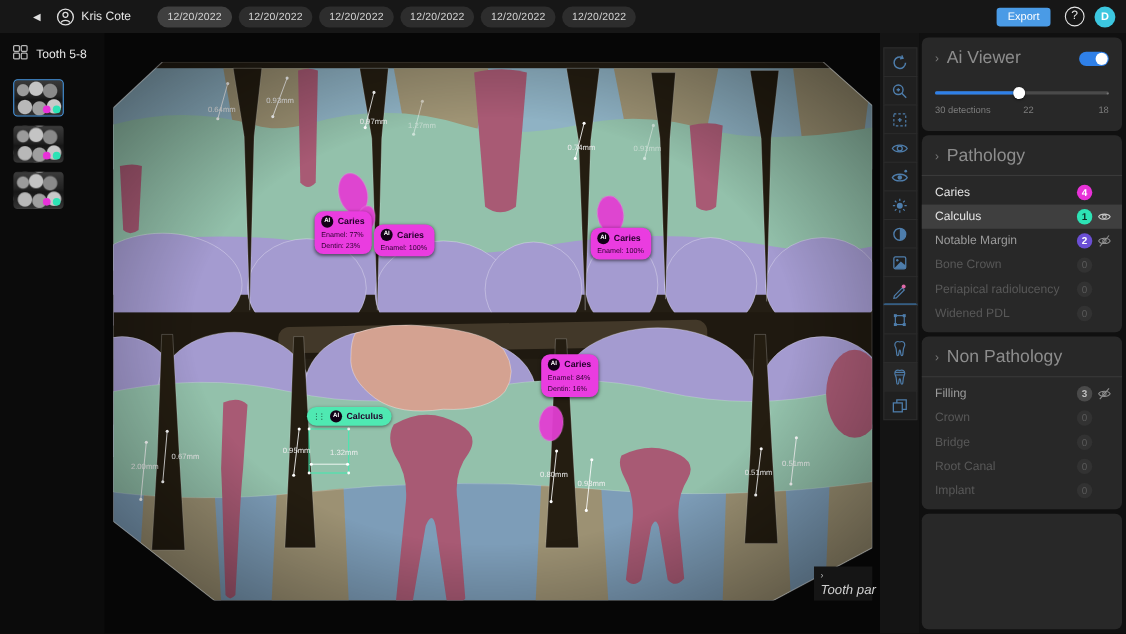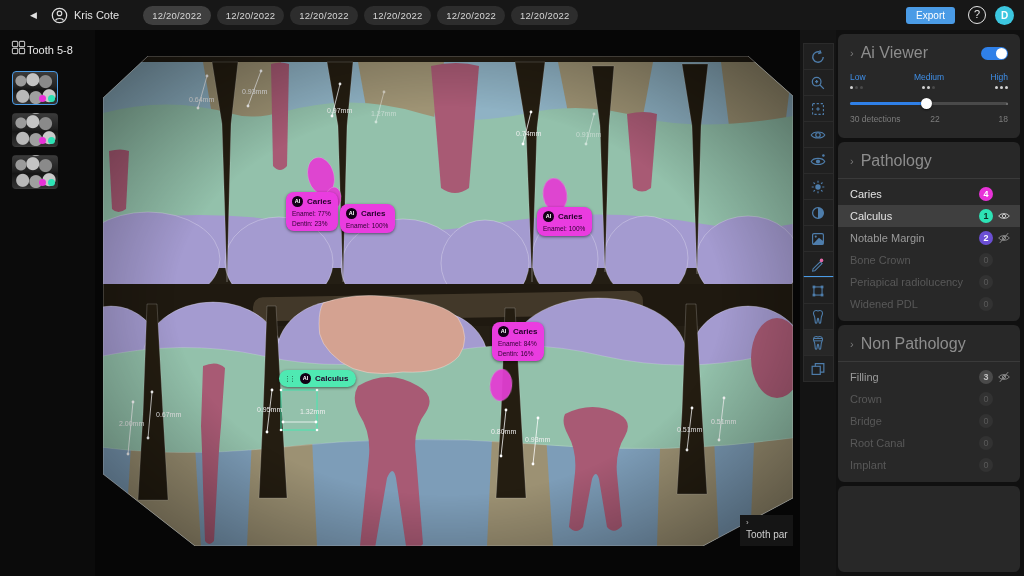--- a/index.html
+++ b/index.html
@@ -24,21 +24,21 @@
   .help-btn { width:18px; height:18px; border:1.5px solid #e6e6e6; border-radius:50%;
     color:#e6e6e6; font-size:11px; line-height:15px; text-align:center; margin:0 9px 0 13px; cursor:pointer; }
   .avatar { width:19px; height:19px; background:#3cc7e0; border-radius:50%; color:#fff;
     font-size:10px; font-weight:bold; line-height:19px; text-align:center; margin-right:10px; cursor:pointer; }
 
   
   .content { flex:1; display:flex; min-height:0; }
 
   
   .left { width:95px; flex:0 0 95px; background:#0b0b0b; padding-top:10px; }
-  .series-header { display:flex; align-items:center; gap:1px; margin-left:11px; margin-bottom:12px; }
+  .series-header { display:flex; align-items:center; gap:7px; margin-left:11px; margin-bottom:12px; }
   .series-title { font-size:11px; color:#e8e8e8; white-space:nowrap; }
   .thumb { width:46px; height:34px; margin:0 0 8px 12px; border-radius:4px; position:relative;
     cursor:pointer; border:1.5px solid transparent;
     background:
       radial-gradient(circle at 18% 28%, #9b9b9b 0 5px, transparent 6px),
       radial-gradient(circle at 45% 24%, #c4c4c4 0 6px, transparent 7px),
       radial-gradient(circle at 74% 30%, #8a8a8a 0 6px, transparent 7px),
       radial-gradient(circle at 22% 76%, #b8b8b8 0 6px, transparent 7px),
       radial-gradient(circle at 52% 80%, #9f9f9f 0 6px, transparent 7px),
       radial-gradient(circle at 82% 74%, #c9c9c9 0 6px, transparent 7px),
@@ -58,21 +58,21 @@
   .det-pill .head { display:flex; align-items:center; gap:4px; }
   .det-pill .aibadge { width:11px; height:11px; background:#120016; color:#fff; font-size:5.5px;
     font-weight:bold; border-radius:50%; text-align:center; line-height:11px; flex:0 0 11px; }
   .det-pill .ptitle { font-size:8px; font-weight:bold; color:#23002a; }
   .det-pill .pline { font-size:6.5px; color:#2d0030; margin-top:3px; white-space:nowrap; }
   .det-pill.single { border-radius:9px; padding:3px 8px 3px 5px; }
   .det-pill .handle { font-size:7px; color:#0c221b; letter-spacing:-2px; margin-right:2px; }
   .tooth-parts { position:absolute; left:637px; top:459px; width:53px; height:31px;
     background:#151515; color:#cfcfcf; padding:3px 6px; cursor:pointer; }
   .tooth-parts .tp-ch { font-size:8px; color:#bbb; display:block; }
-  .tooth-parts .tp-lb { font-size:10px; display:block; margin-top:2px; white-space:nowrap; }
+  .tooth-parts .tp-lb { font-size:12px; display:block; margin-top:2px; white-space:nowrap;font-style:italic; }
 
   
   .toolcol { width:36px; flex:0 0 36px; background:#141414; padding-top:14px;
     display:flex; flex-direction:column; align-items:center; }
   .tool { width:31px; height:27px; background:#202020; border:1px solid #2b2b2b; margin-top:-1px;
     display:flex; align-items:center; justify-content:center; cursor:pointer; }
   .tool.active { border-bottom:2px solid #4a9be6; }
   .tool.highlighted { background:#272727; }
   .tool svg { display:block; }
 
@@ -508,46 +508,20 @@
     <aside class="right">
 
       <section class="panel">
         <div class="phead">
           <span class="chev">›</span>
           <span class="ptitle-h">Ai Viewer</span>
           <span class="toggle">
               <span class="knob"></span>
             </span>
         </div>
-        <div class="lvl-grid" id="lvl-grid">
-            <div class="lvl-col c0">
-              <span class="lvl-label">Low</span>
-              <span class="dots">
-                <i class="f"></i>
-                <i></i>
-                <i></i>
-              </span>
-            </div>
-            <div class="lvl-col c1">
-              <span class="lvl-label">Medium</span>
-              <span class="dots">
-                <i class="f"></i>
-                <i class="f"></i>
-                <i></i>
-              </span>
-            </div>
-            <div class="lvl-col c2">
-              <span class="lvl-label">High</span>
-              <span class="dots">
-                <i class="f"></i>
-                <i class="f"></i>
-                <i class="f"></i>
-              </span>
-            </div>
-          </div>
         <div class="slider">
           <span class="track"></span>
           <span class="fill" id="slider-fill" style="width: 48%;"></span>
           <span class="thumb" id="slider-thumb" style="left: 48%;"></span>
           <span class="enddot"></span>
         </div>
         <div class="cnt-grid" id="cnt-grid">
             <span>30 detections</span>
             <span>22</span>
             <span>18</span>

